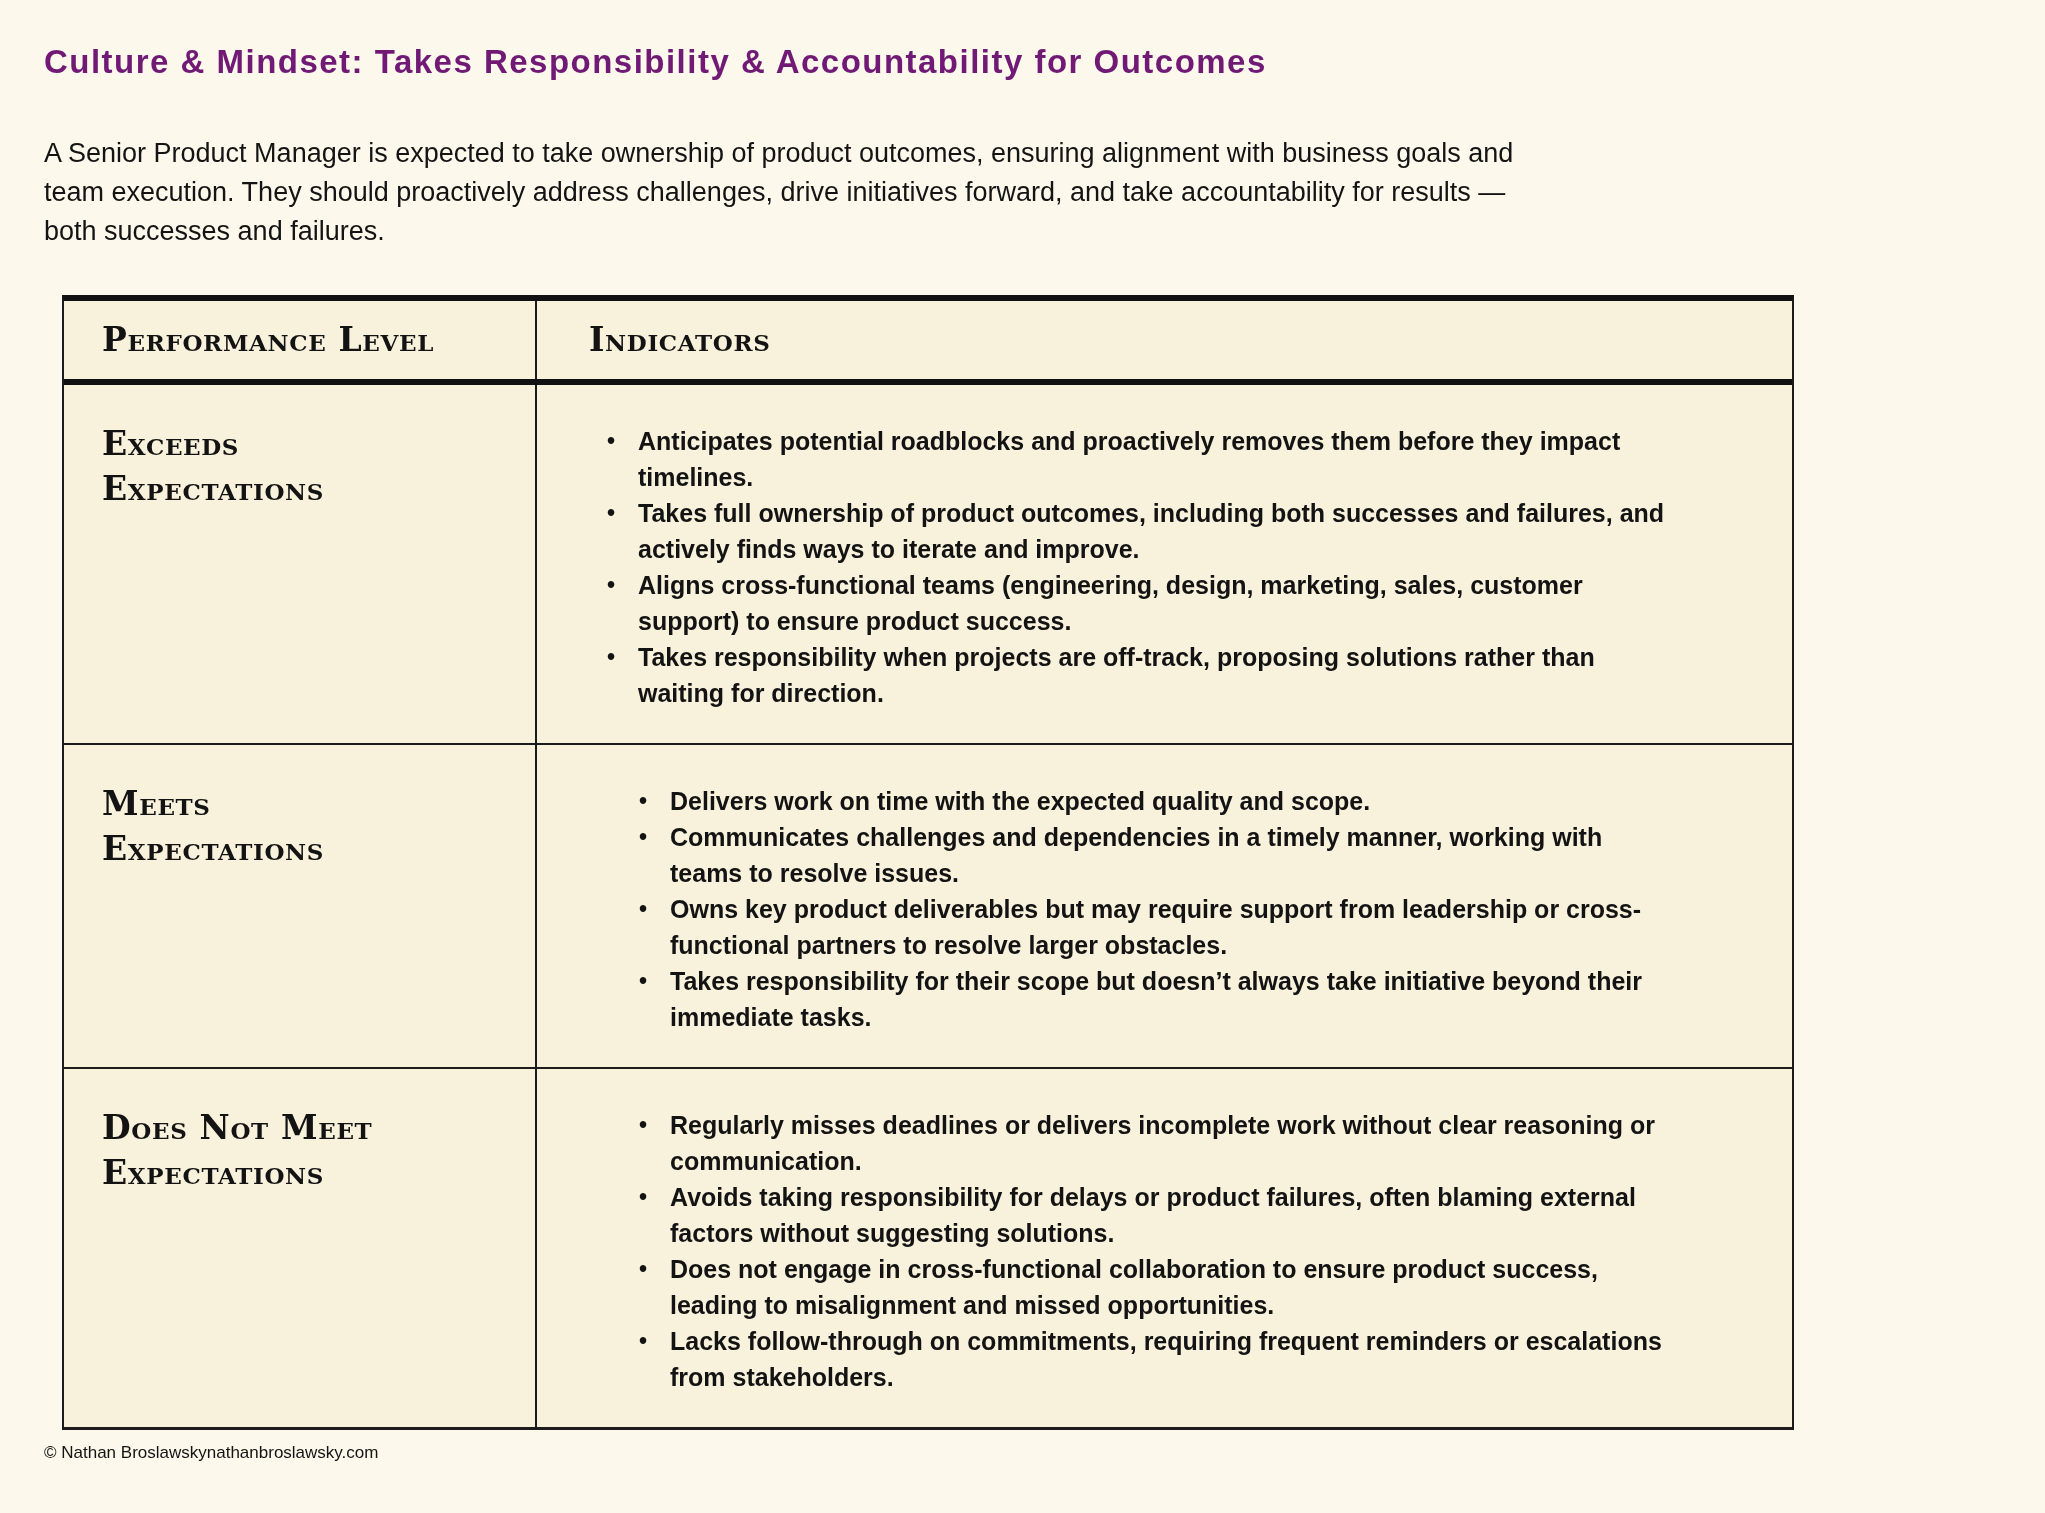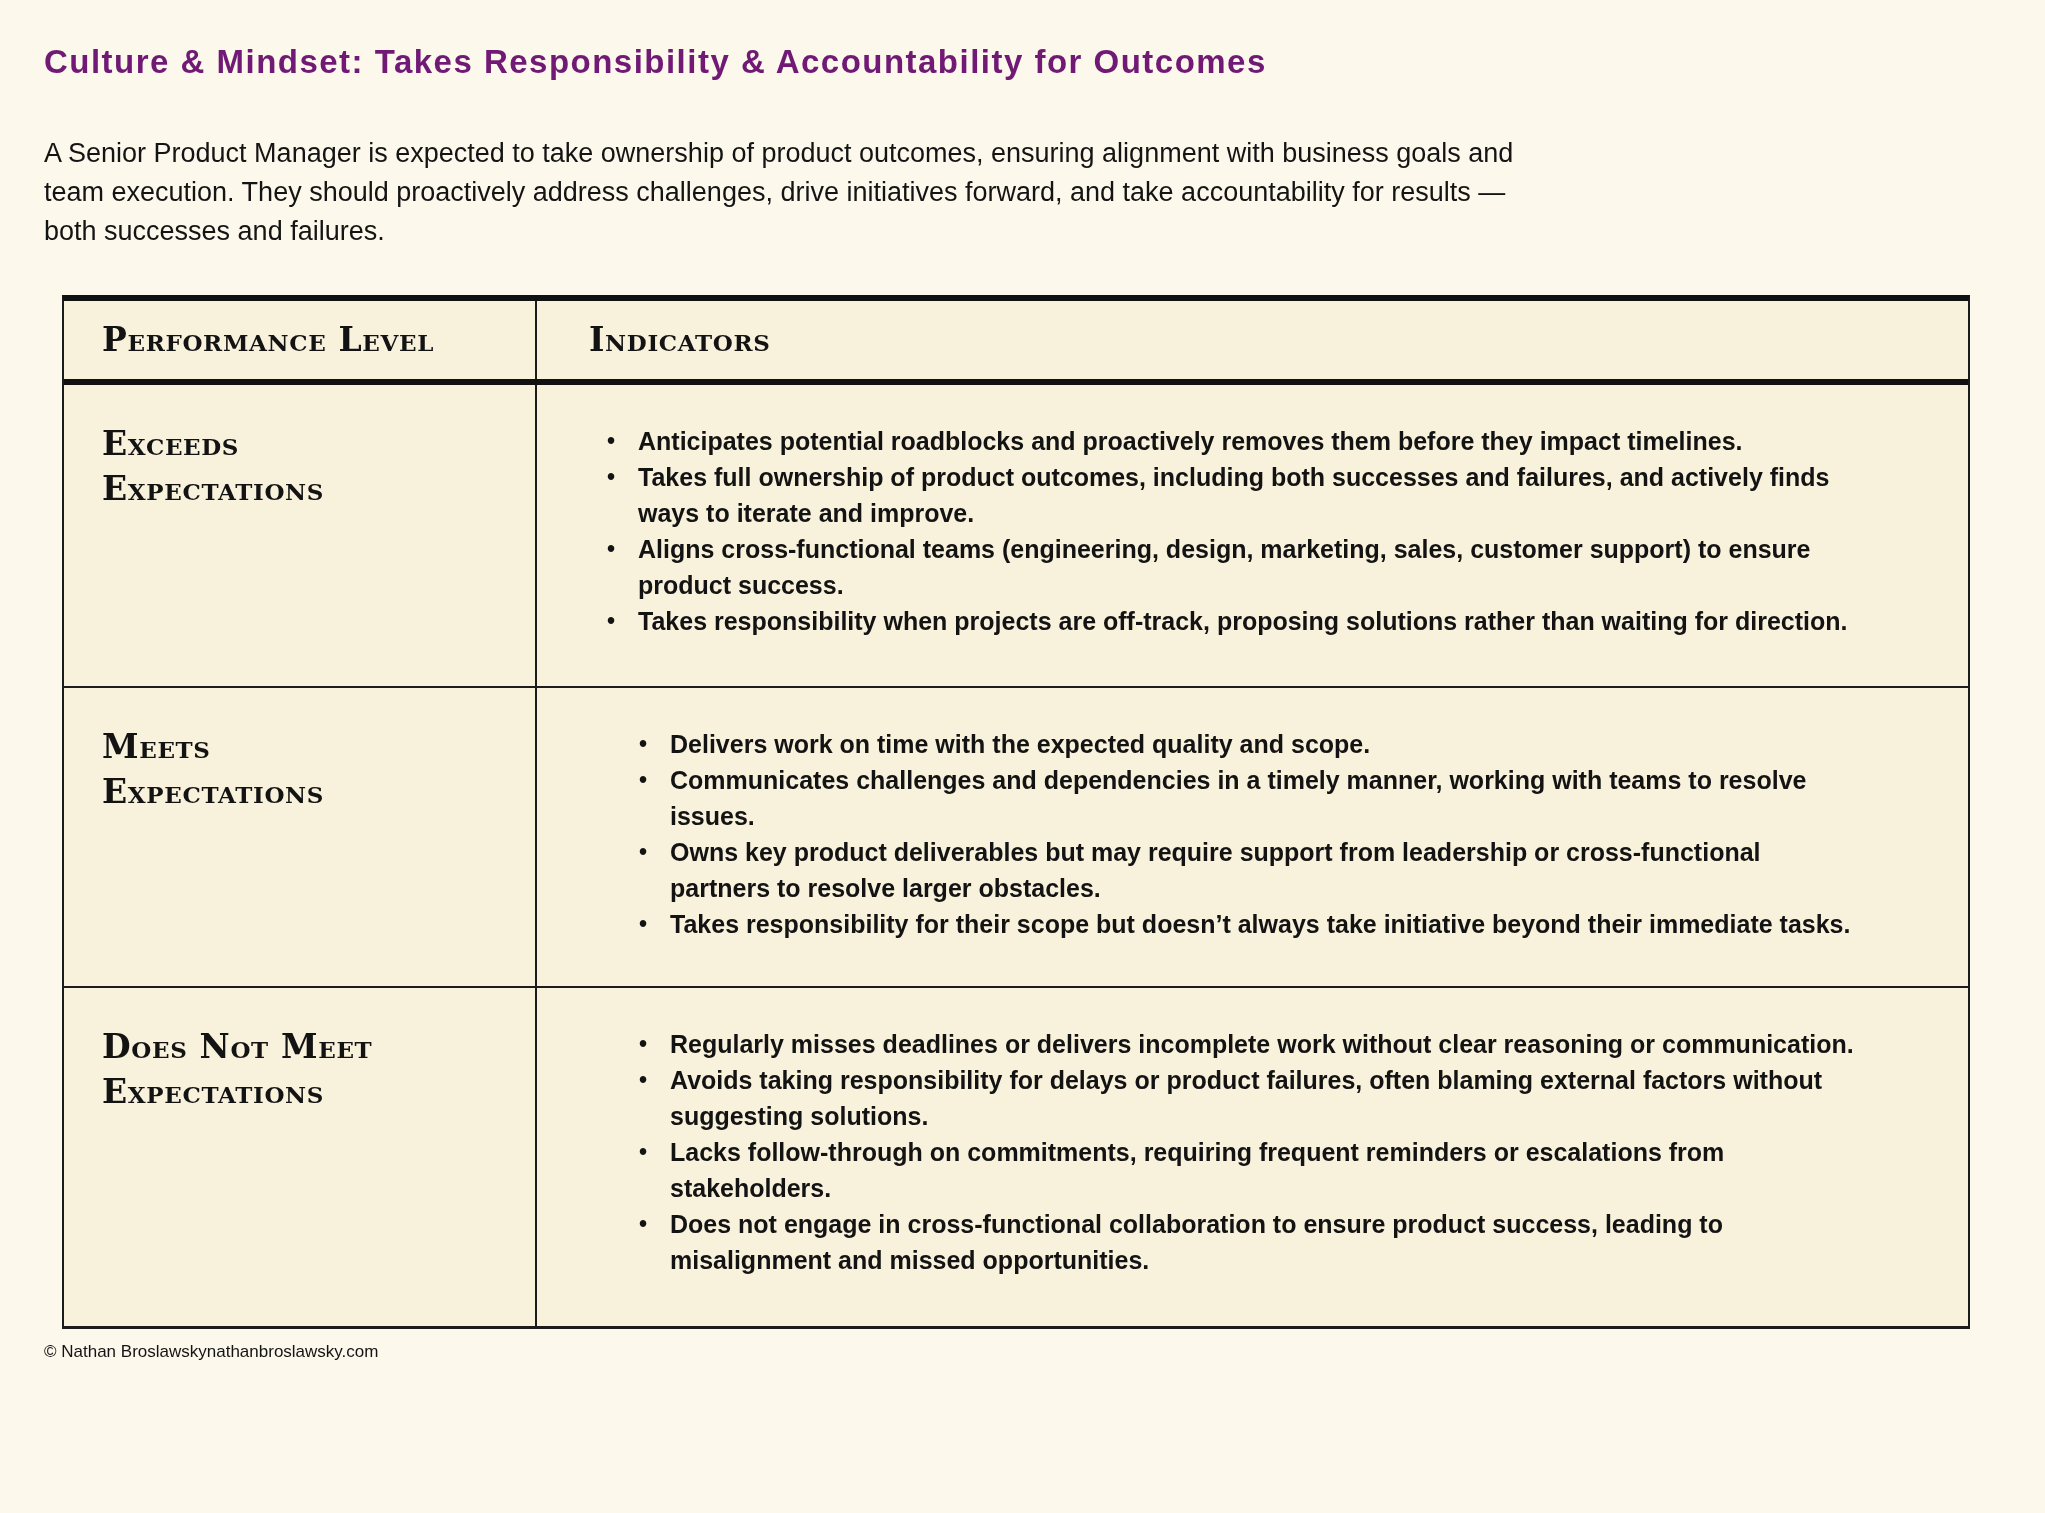--- a/index.html
+++ b/index.html
@@ -28,21 +28,21 @@
     font-weight: 700;
     letter-spacing: 0.045em;
     color: #701a75;
     white-space: nowrap;
   }
   .intro { margin-top: 50px; font-size: 27px; line-height: 39px; color: #141414; }
   .intro .intro-line { white-space: nowrap; }
 
   .cal-table {
     margin: 44px 0 0 18px;
-    width: 1908px;
+    width: 1732px;
     box-sizing: border-box;
     border-top: 6px solid #111;
     border-left: 2px solid #1c1c1c;
     border-right: 2px solid #1c1c1c;
     border-bottom: 3px solid #1c1c1c;
     background: #F8F1DC;
   }
   .t-row { display: flex; }
   .t-row.t-header { border-bottom: 6px solid #111; }
   .t-row.r2, .t-row.r3 { border-top: 2px solid #1c1c1c; gap: 32px; }
@@ -154,22 +154,22 @@
 
     <div class="t-row r3">
       <div class="cell level-col level-cell">
         <div>Does Not Meet</div>
         <div>Expectations</div>
       </div>
       <div class="cell ind-col ind-cell">
         <ul class="indicators">
           <li>Regularly misses deadlines or delivers incomplete work without clear reasoning or communication.</li>
           <li>Avoids taking responsibility for delays or product failures, often blaming external factors without suggesting solutions.</li>
+          <li>Does not engage in cross-functional collaboration to ensure product success, leading to misalignment and missed opportunities.</li>
           <li>Lacks follow-through on commitments, requiring frequent reminders or escalations from stakeholders.</li>
-          <li>Does not engage in cross-functional collaboration to ensure product success, leading to misalignment and missed opportunities.</li>
         </ul>
       </div>
     </div>
 
   </div>
 
   <div class="footer">
     <span>© Nathan Broslawsky</span>
     <span>nathanbroslawsky.com</span>
   </div>

